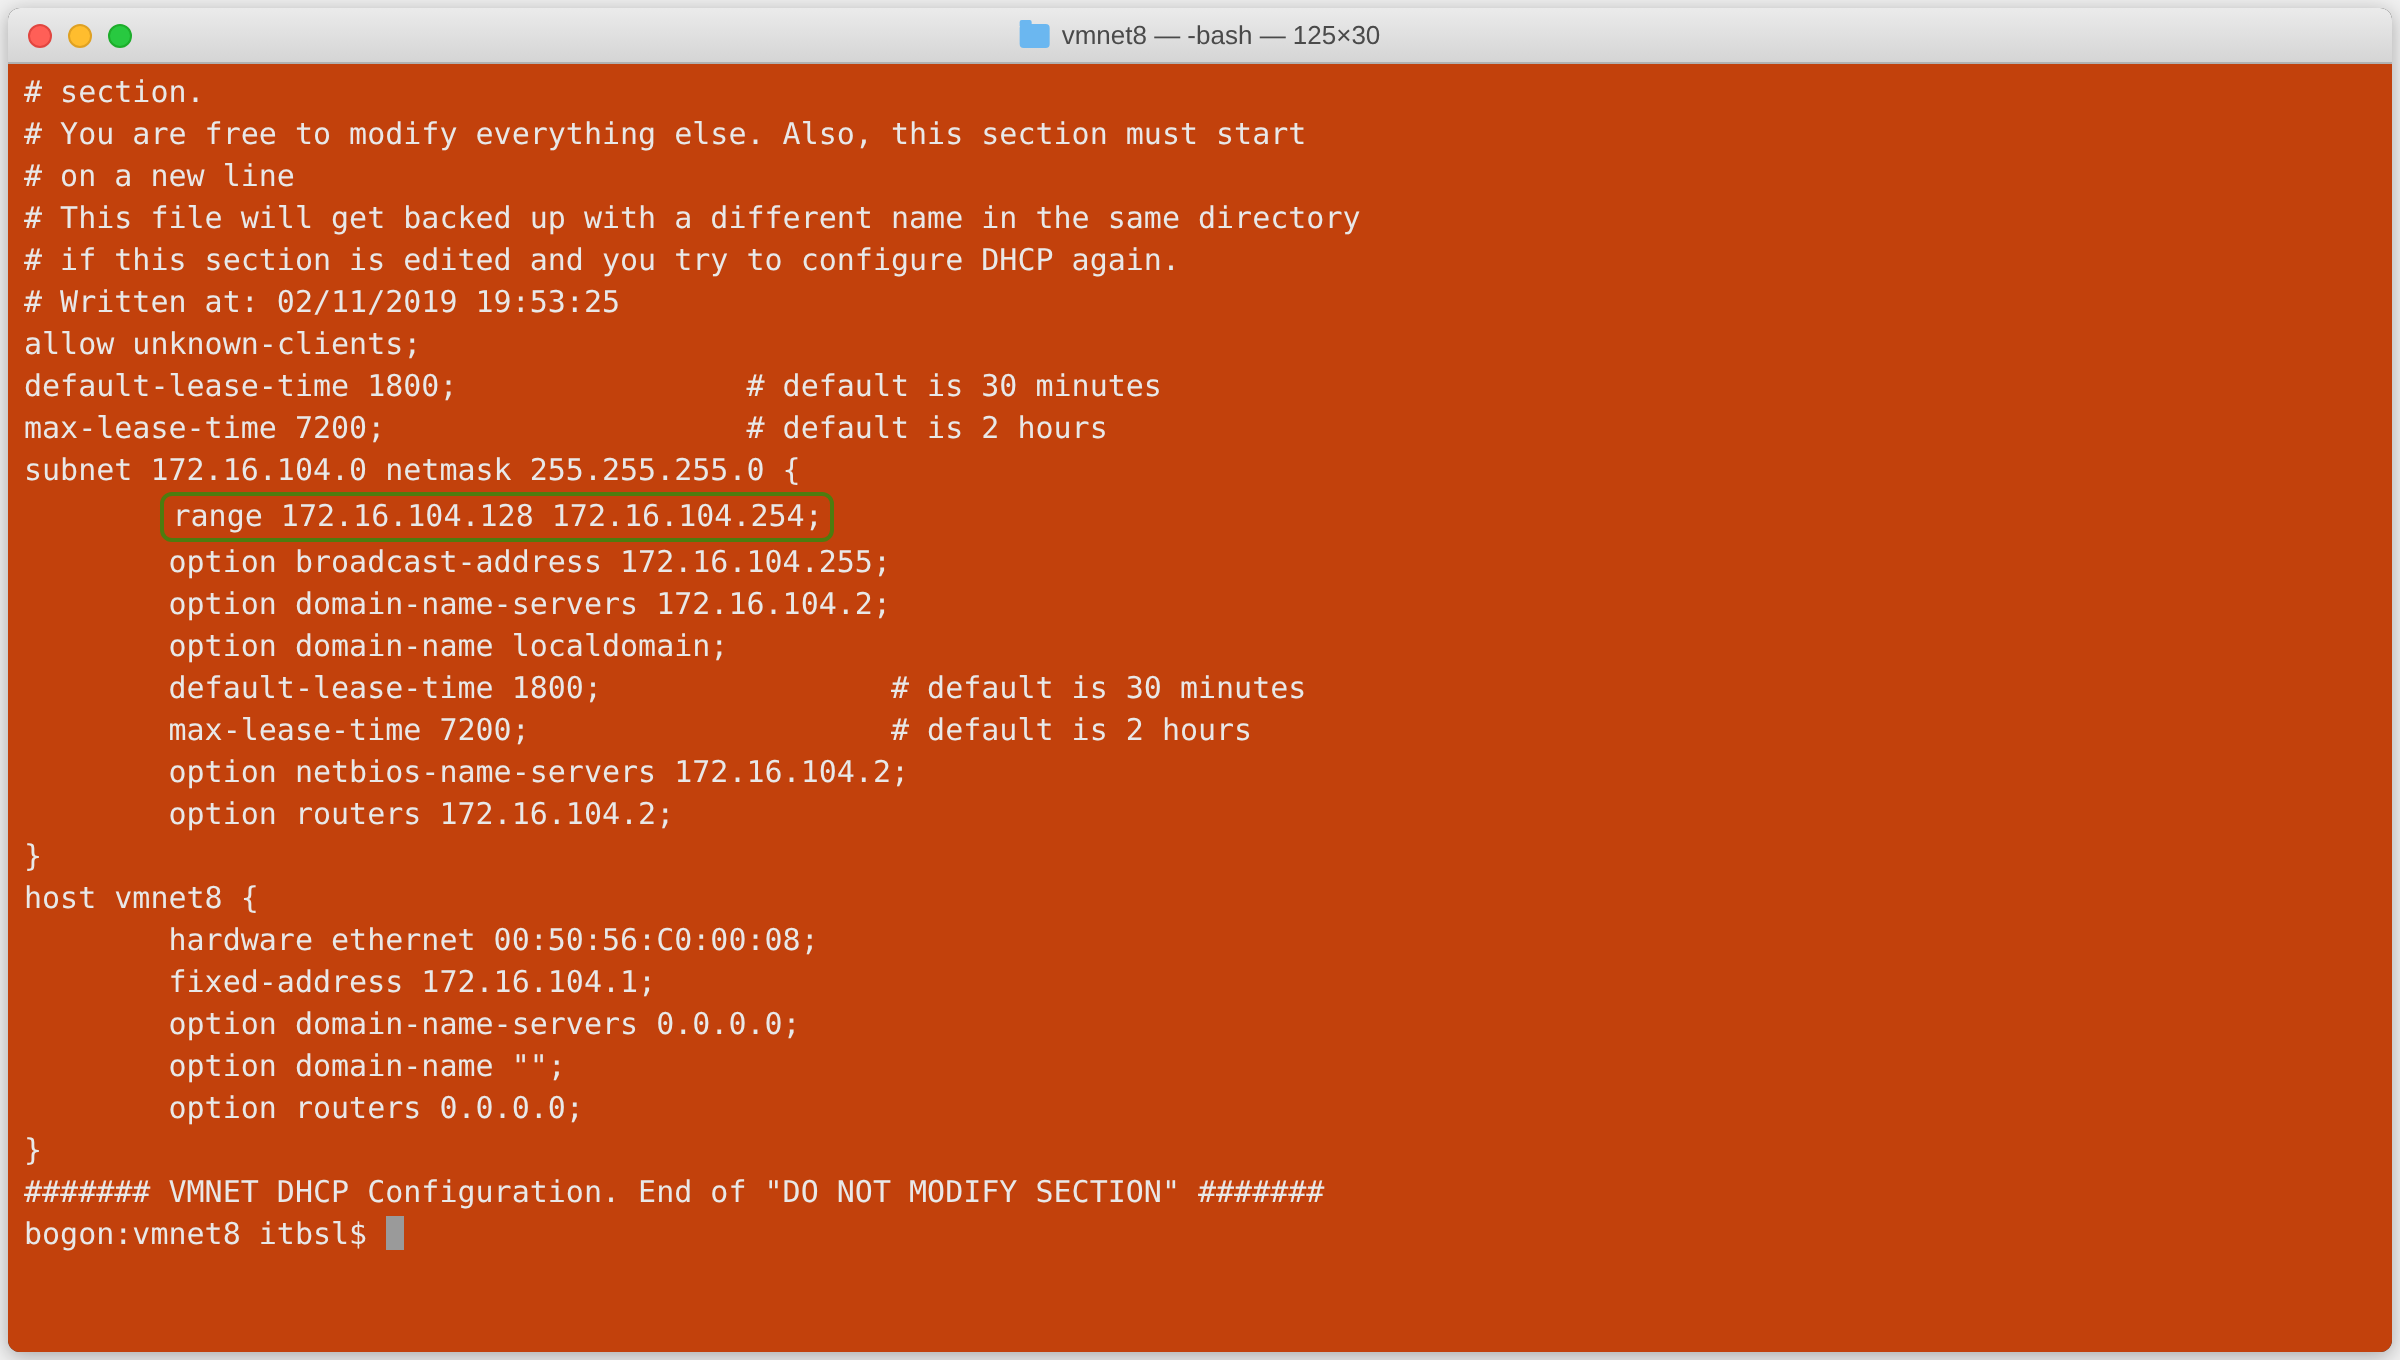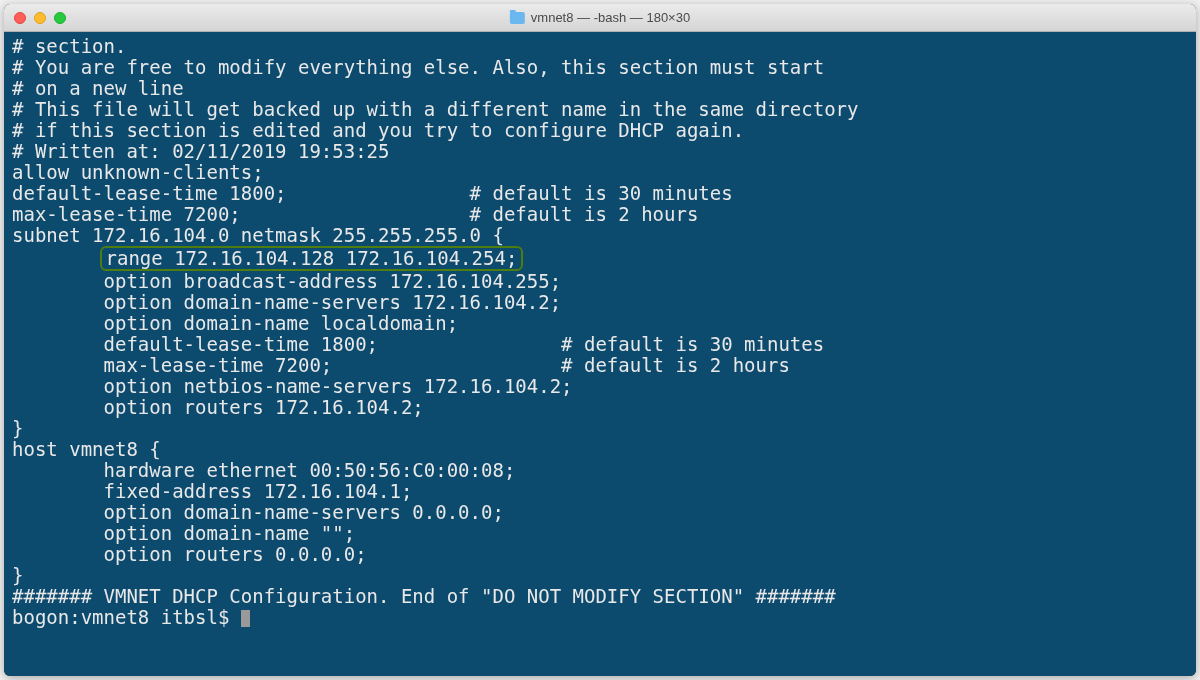--- a/index.html
+++ b/index.html
@@ -67,24 +67,24 @@
       content: '';
       position: absolute;
       top: -2px;
       left: 0;
       width: 6px;
       height: 3px;
       background: #6bb7f0;
       border-radius: 1px 1px 0 0;
     }
     .terminal-content {
-      background: #0c4a6e;
+      background: #c2410c;
       color: #e8e8e8;
       padding: 4px 8px;
-      font-size: 19px;
+      font-size: 15px;
       line-height: 21px;
       white-space: pre;
       font-family: 'Menlo', 'Monaco', 'Consolas', monospace;
       min-height: 644px;
     }
     .highlight-box {
       border: 2px solid #4d7c0f;
       border-radius: 6px;
       padding: 0 4px;
       display: inline-block;
@@ -105,17 +105,17 @@
 
 <div class="terminal-window">
   <div class="title-bar">
     <div class="traffic-lights">
       <div class="traffic-light tl-close"></div>
       <div class="traffic-light tl-min"></div>
       <div class="traffic-light tl-max"></div>
     </div>
     <div class="title-text">
       <span class="folder-icon"></span>
-      <span>vmnet8 — -bash — 180×30</span>
+      <span>vmnet8 — -bash — 125×30</span>
     </div>
   </div>
   <div class="terminal-content"><span class="line"># section.</span><span class="line"># You are free to modify everything else. Also, this section must start</span><span class="line"># on a new line</span><span class="line"># This file will get backed up with a different name in the same directory</span><span class="line"># if this section is edited and you try to configure DHCP again.</span><span class="line"></span><span class="line"># Written at: 02/11/2019 19:53:25</span><span class="line">allow unknown-clients;</span><span class="line">default-lease-time 1800;                # default is 30 minutes</span><span class="line">max-lease-time 7200;                    # default is 2 hours</span><span class="line"></span><span class="line">subnet 172.16.104.0 netmask 255.255.255.0 {</span><span class="line"><span>        </span><span class="highlight-box">range 172.16.104.128 172.16.104.254;</span></span><span class="line">        option broadcast-address 172.16.104.255;</span><span class="line">        option domain-name-servers 172.16.104.2;</span><span class="line">        option domain-name localdomain;</span><span class="line">        default-lease-time 1800;                # default is 30 minutes</span><span class="line">        max-lease-time 7200;                    # default is 2 hours</span><span class="line">        option netbios-name-servers 172.16.104.2;</span><span class="line">        option routers 172.16.104.2;</span><span class="line">}</span><span class="line">host vmnet8 {</span><span class="line">        hardware ethernet 00:50:56:C0:00:08;</span><span class="line">        fixed-address 172.16.104.1;</span><span class="line">        option domain-name-servers 0.0.0.0;</span><span class="line">        option domain-name "";</span><span class="line">        option routers 0.0.0.0;</span><span class="line">}</span><span class="line">####### VMNET DHCP Configuration. End of "DO NOT MODIFY SECTION" #######</span><span class="line"><span>bogon:vmnet8 itbsl$ </span><span class="cursor-block"></span></span></div>
 </div>
 
 </body></html>

